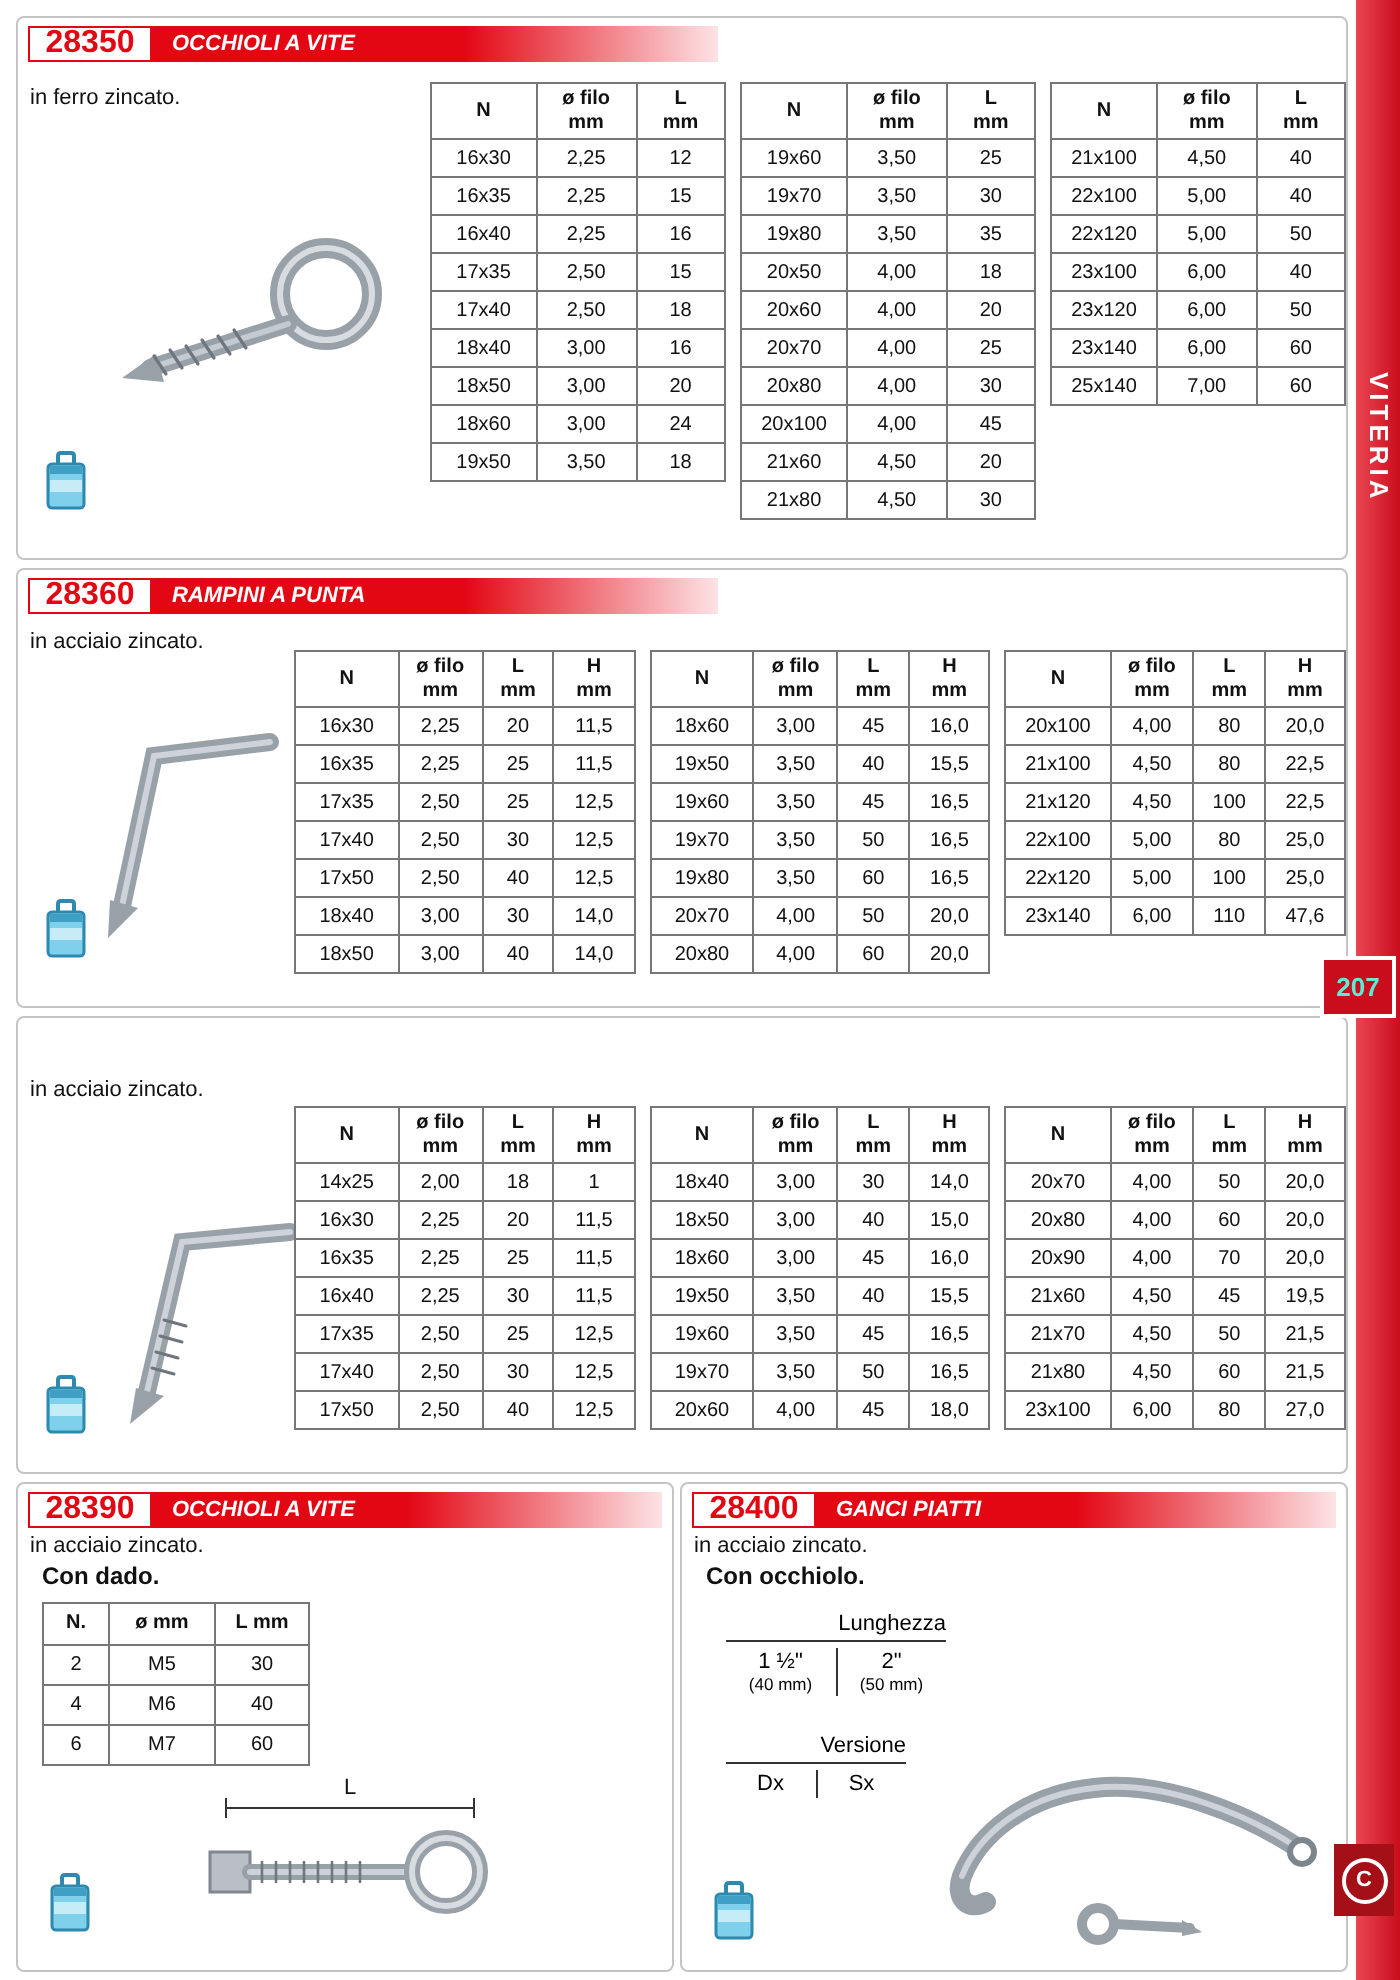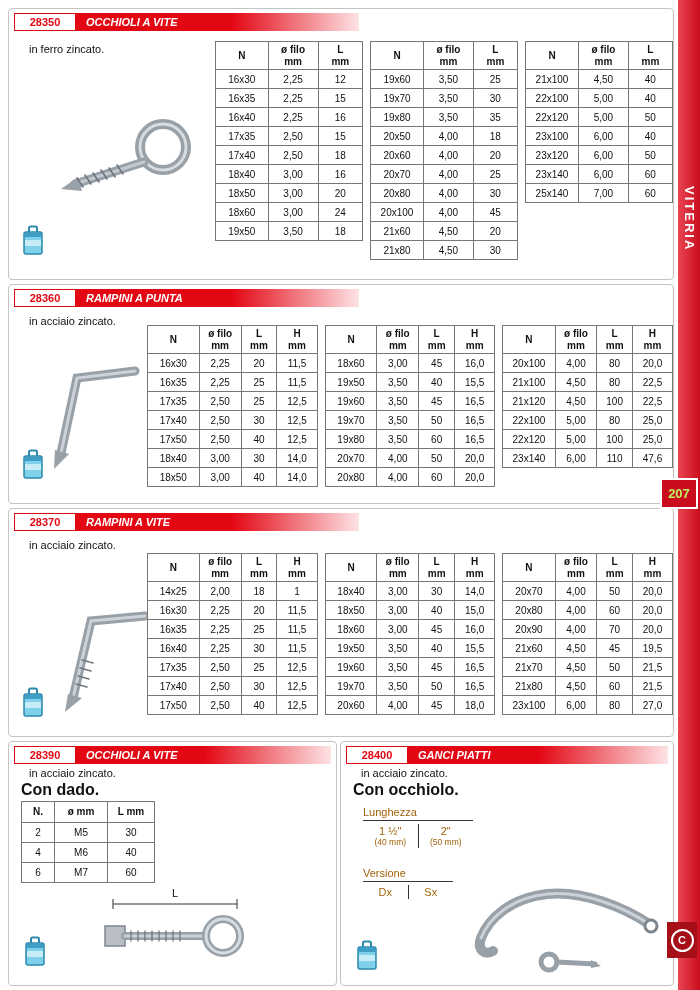--- a/index.html
+++ b/index.html
@@ -5,45 +5,45 @@
   html,body{margin:0;padding:0;}
   body{font-family:"Liberation Sans",sans-serif;background:#fff;}
   #page{position:relative;width:700px;height:990px;background:#fff;overflow:hidden;}
 
   
   #side-strip{position:absolute;right:0;top:0;width:22px;height:990px;
     background:linear-gradient(to left,#c90d1c,#ea4552);}
   #side-label{position:absolute;right:3px;top:186px;color:#fff;font-weight:bold;
     font-size:13px;letter-spacing:2px;writing-mode:vertical-rl;}
   #page-num{position:absolute;right:2px;top:478px;width:34px;height:27px;background:#c90d1c;
-    color:#bef264;font-weight:bold;font-size:13px;display:flex;align-items:center;justify-content:center;
+    color:#5eead4;font-weight:bold;font-size:13px;display:flex;align-items:center;justify-content:center;
     border:2px solid #fff;}
   #logo-box{position:absolute;right:3px;top:922px;width:30px;height:36px;background:#a50f18;
     display:flex;align-items:center;justify-content:center;}
   #logo-box .ring{width:19px;height:19px;border:2px solid #fff;border-radius:50%;color:#fff;
     font-size:11px;font-weight:bold;display:flex;align-items:center;justify-content:center;}
 
   
   .section{position:absolute;border:1px solid #c4c4c4;border-radius:4px;background:#fff;}
   #sec1{left:8px;top:8px;width:664px;height:270px;}
   #sec2{left:8px;top:284px;width:664px;height:218px;}
   #sec3{left:8px;top:508px;width:664px;height:227px;}
   #sec4{left:8px;top:741px;width:327px;height:243px;}
   #sec5{left:340px;top:741px;width:332px;height:243px;}
 
   .sec-header{position:absolute;left:5px;top:4px;right:5px;height:18px;display:flex;}
   .code-box{min-width:52px;padding:0 4px;background:#fff;border:1px solid #e30613;color:#e30613;
-    font-size:11px;font-weight:bold;display:flex;align-items:center;justify-content:center;flex-shrink:0;}
+    font-size:16px;font-weight:bold;display:flex;align-items:center;justify-content:center;flex-shrink:0;}
   .title-bar{display:flex;align-items:center;padding:0 10px;color:#fff;font-weight:bold;
     font-style:italic;font-size:11px;white-space:nowrap;}
   .half{width:263px;background:linear-gradient(90deg,#e30613 0%,#e30613 55%,#fde3e5 100%);}
   .grow{flex:1;background:linear-gradient(90deg,#e30613 0%,#e30613 50%,#fde3e5 100%);}
 
-  .desc{position:absolute;left:20px;font-size:11px;color:#111;}
-  .subtitle{position:absolute;left:12px;font-size:16px;color:#111;font-weight:bold;}
+  .desc{position:absolute;left:6px;font-size:11px;color:#111;}
+  .subtitle{position:absolute;left:12px;font-size:12px;color:#111;font-weight:bold;}
   #sec1 .desc{top:34px;} #sec2 .desc{top:30px;} #sec3 .desc{top:30px;}
   #sec4 .desc{top:25px;} #sec4 .subtitle{top:39px;}
   #sec5 .desc{top:25px;} #sec5 .subtitle{top:39px;}
 
   
   .tables{position:absolute;display:flex;gap:7px;align-items:flex-start;}
   #sec1 .tables{left:206px;top:32px;}
   #sec2 .tables{left:138px;top:40px;}
   #sec3 .tables{left:138px;top:44px;}
   #sec4 .tables{left:12px;top:59px;}
@@ -52,21 +52,21 @@
     vertical-align:middle;padding:0 2px;}
   .data th{height:27px;font-weight:bold;line-height:1.15;}
   .data td{height:18px;}
   .cols3 th:nth-child(1){width:50px}.cols3 th:nth-child(2){width:48px}.cols3 th:nth-child(3){width:42px}
   .cols4 th:nth-child(1){width:50px}.cols4 th:nth-child(2){width:40px}
   .cols4 th:nth-child(3){width:33px}.cols4 th:nth-child(4){width:38px}
   .colsS th{height:20px}.colsS td{height:19px}
   .colsS th:nth-child(1){width:28px}.colsS th:nth-child(2){width:48px}.colsS th:nth-child(3){width:42px}
 
   
-  .mini{position:absolute;text-align:left;color:#a16207;}
+  .mini{position:absolute;text-align:right;color:#000000;}
   #lunghezza{left:22px;top:64px;width:110px;}
   #versione{left:22px;top:125px;width:90px;}
   .mini-label{font-size:11px;padding-bottom:2px;border-bottom:1px solid #333;margin-bottom:3px;}
   .mini-row{display:flex;}
   .mini-cell{flex:1;display:flex;flex-direction:column;align-items:center;padding:1px 0;}
   .mini-cell + .mini-cell{border-left:1px solid #333;}
   .mini-size{font-size:11px;}
   .mini-mm{font-size:8.5px;}
 
   
@@ -455,24 +455,20 @@
               <td>6,00</td>
               <td>110</td>
               <td>47,6</td>
             </tr>
           </tbody>
         </table>
     </div>
   </div>
 
   <div class="section" id="sec3">
-    <div class="sec-header">
-      <div class="code-box">28370</div>
-      <div class="title-bar half">RAMPINI A VITE</div>
-    </div>
     <div class="desc">in acciaio zincato.</div>
     <svg id="img-hook-vite" width="130" height="110" viewBox="0 0 130 110">
       <g fill="none" stroke-linecap="round">
         <path d="M114 12 L60 17 L42 94" stroke="#98a0a8" stroke-width="9"></path>
         <path d="M114 12 L60 17 L42 94" stroke="#cdd3d9" stroke-width="3"></path>
         <path d="M34 108 L37 90 L51 94 Z" fill="#98a0a8" stroke="none"></path>
         <g stroke="#6f767e" stroke-width="1.5">
           <path d="M51 56 l11 3"></path>
             <path d="M49 64 l11 3"></path>
             <path d="M47 72 l11 3"></path>

